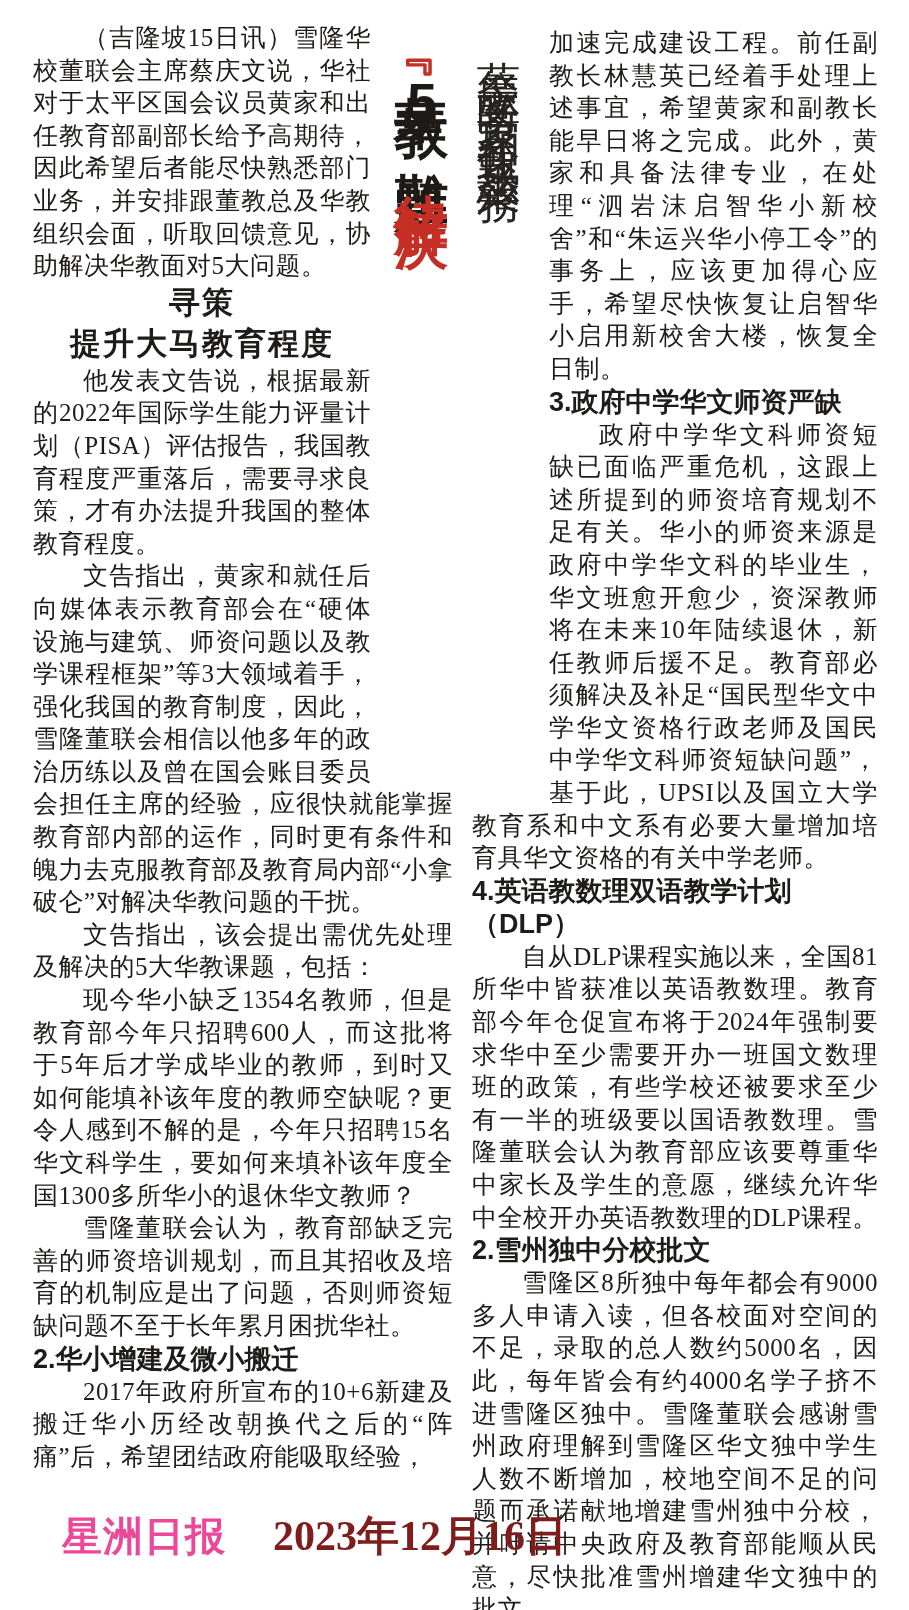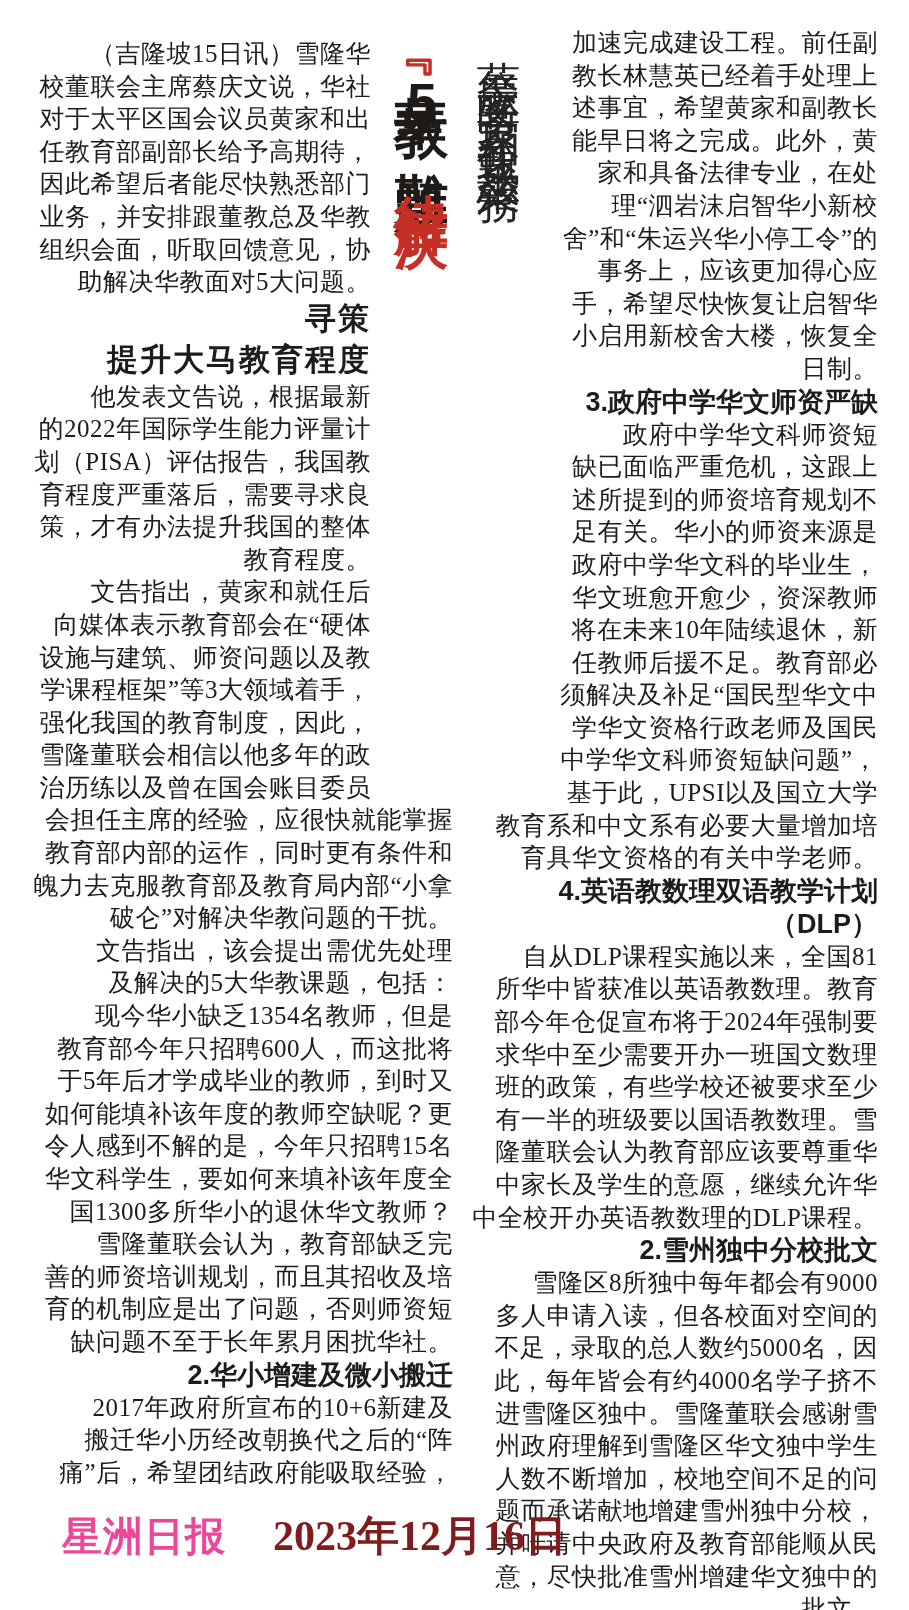--- a/index.html
+++ b/index.html
@@ -12,25 +12,25 @@
     color:#1e1c1a;
   }
   
   .col{
     position:absolute;
     text-align:justify;
     font-size:25px;
     line-height:32.6px;
     letter-spacing:0.5px;
   }
-  .col-left{left:33px;top:38px;width:420px;}
+  .col-left{left:33px;top:22px;width:420px;}
   .col-right{left:472px;top:27px;width:406px;}
   .spacer-right{float:right;width:82px;height:750px;}
   .spacer-left{float:left;width:77px;height:752px;}
-  .col p{margin:0;text-align:right;}
+  .col p{margin:0;}
   .indent{text-indent:2em;}
   .item-title{
     font-family:"Liberation Sans","DejaVu Sans",sans-serif;
     font-weight:bold;
     font-size:27px;
     line-height:33px;
     text-align:left;
     letter-spacing:0;
     margin:0;
   }

